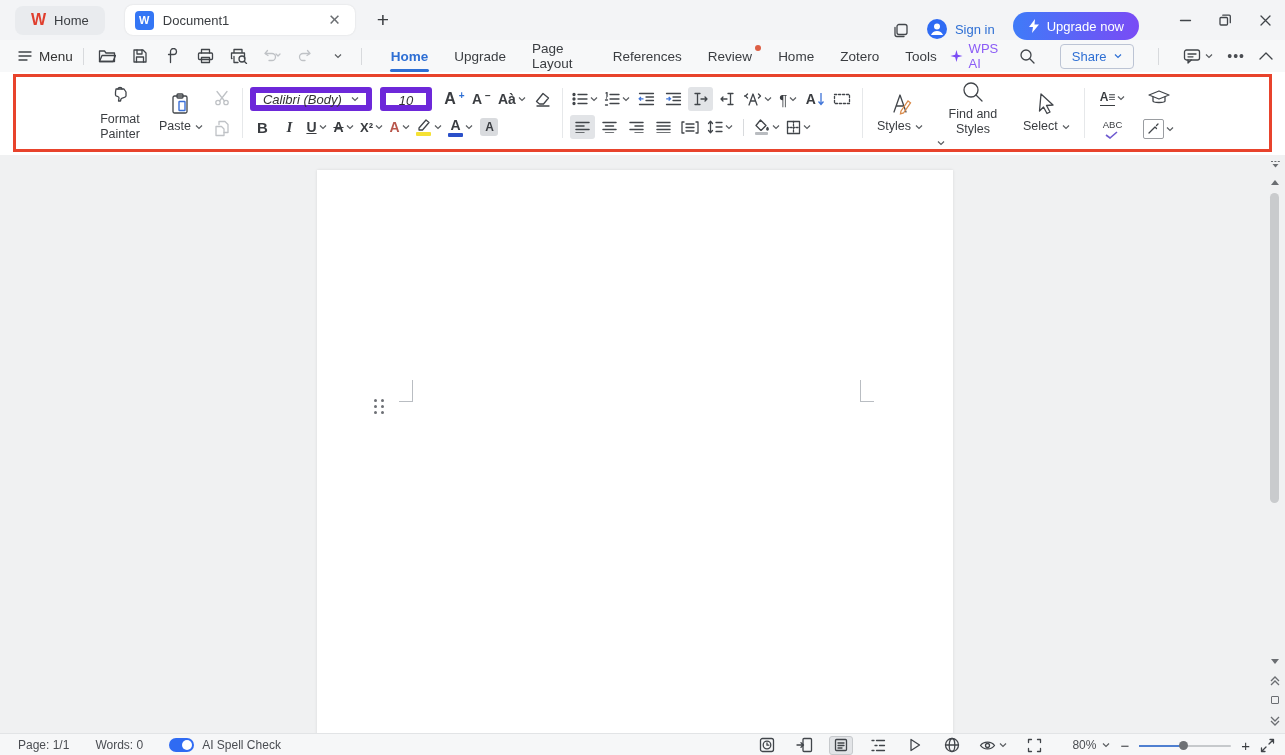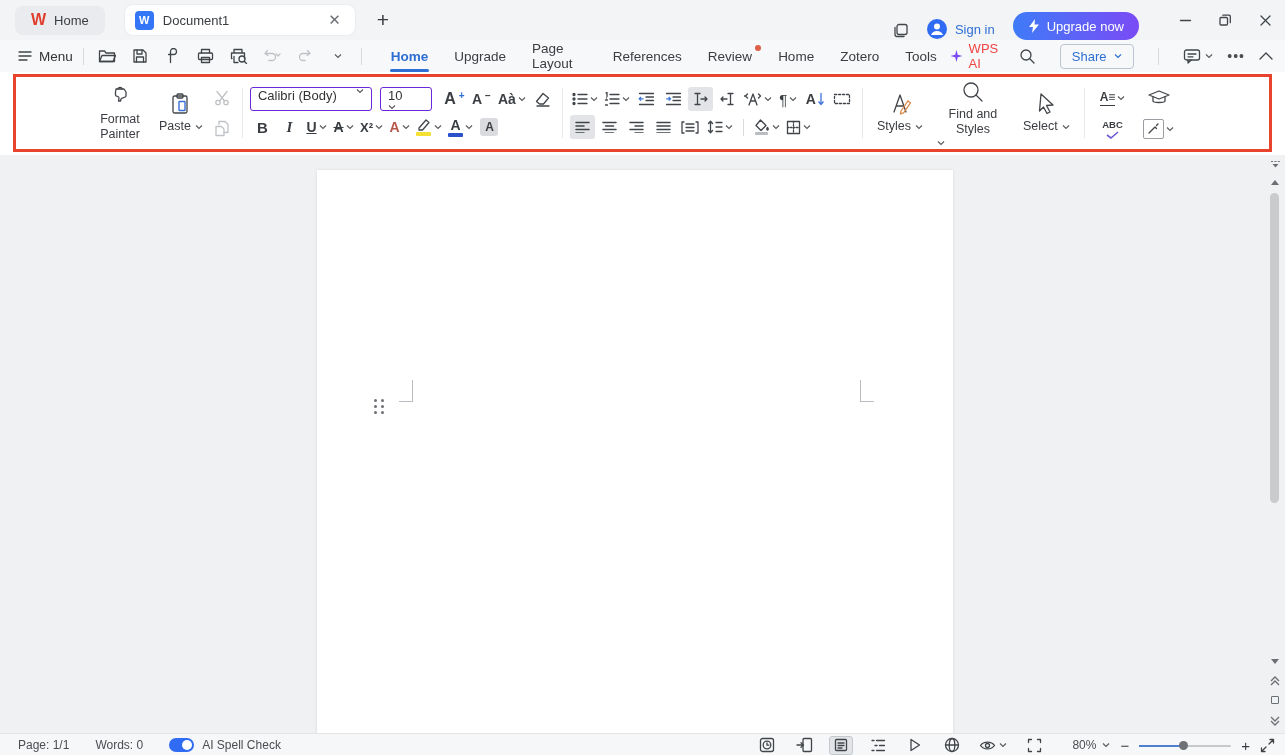--- a/index.html
+++ b/index.html
@@ -30,55 +30,55 @@
   .menu-btn { display:flex; align-items:center; gap:7px; font-size:13.5px; color:#333; }
   .vdiv { width:1px; height:17px; background:#d8dadd; margin:0 10px; }
   .qat { display:flex; align-items:center; gap:7px; }
   .qat .ib { width:26px; height:24px; display:flex; align-items:center; justify-content:center; }
   .navtabs { display:flex; align-items:stretch; height:32px; margin-left:6px; }
   .navtab { padding:0 13px; display:flex; align-items:center; color:#3a3d41; font-size:13.5px; position:relative; }
   .navtab.active { color:#2e6fd4; font-weight:700; }
   .navtab.active::after { content:""; position:absolute; left:12px; right:12px; bottom:0; height:3px; border-radius:2px; background:#2e6fd4; }
   .navtab .dot { position:absolute; top:5px; right:4px; width:6px; height:6px; border-radius:50%; background:#dd5f45; }
   .mb-right { margin-left:auto; display:flex; align-items:center; gap:14px; }
-  .wpsai { display:flex; align-items:center; gap:6px; color:#ef4444; }
+  .wpsai { display:flex; align-items:center; gap:6px; color:#8b5cf6; }
   .share { height:25px; border:1px solid #bcc4d4; border-radius:4px; color:#2e6fd4; display:flex; align-items:center; gap:8px; padding:0 11px; margin-left:10px; }
   .share .chev polyline { stroke:#2e6fd4; }
   .dots { color:#4a4d52; font-size:14px; letter-spacing:1px; }
 
   
   .ribbon-outer { background:#fff; padding:2px 0 3px; }
   .ribbon { margin:0 13px; height:78px; border:3px solid #e8432c; background:#fff; display:flex; align-items:stretch; padding:3px 6px 3px 72px; }
   .rgroup { display:flex; align-items:center; }
   .rdiv { width:1px; background:#e6e8ea; margin:8px 7px; }
   .bigbtn { display:flex; flex-direction:column; align-items:center; justify-content:center; gap:3px; padding:0 7px; font-size:12.5px; color:#3a3d41; text-align:center; line-height:1.15; }
   .bigbtn .lbl { display:flex; align-items:center; gap:4px; }
   .smallcol { display:flex; flex-direction:column; justify-content:center; gap:6px; }
   .stack { display:flex; flex-direction:column; justify-content:center; gap:4px; }
   .row { display:flex; align-items:center; gap:2px; }
   .ibtn { min-width:25px; height:24px; display:flex; align-items:center; justify-content:center; gap:2px; border-radius:3px; padding:0 2px; }
   .ibtn.active { background:#e2e4e7; }
-  .sel { height:24px; border:1px solid #6d28d9; border-radius:3px; background:#fff; display:flex; align-items:flex-start; justify-content:space-between; padding:0 7px; font-size:13px; color:#333; }
+  .sel { height:24px; border:6px solid #6d28d9; border-radius:3px; background:#fff; display:flex; align-items:center; justify-content:space-between; padding:0 7px; font-size:13px; color:#333;font-style:italic; }
   .sel.fname { width:122px; margin-right:6px; }
   .sel.fsize { width:52px; margin-right:8px;flex-direction:column; }
   .g { font-size:14px; font-weight:600; color:#3a3d41; line-height:1; }
   .g.bold { font-weight:800; font-size:15px; }
   .g.ital { font-family:"Liberation Serif", serif; font-style:italic; font-size:15px; font-weight:600; }
   .g.und { text-decoration:underline; }
   .g.strike { text-decoration:line-through; }
   .g.sup { font-size:13px; font-weight:600; }
   .g.eff { color:#b8564b; }
   .g.sm { font-size:12px; }
   .supsign { font-size:10px; font-weight:700; margin:-8px 0 0 1px; }
   .supsign.plus { color:#2e6fd4; }
   .colstack { display:flex; flex-direction:column; align-items:center; gap:1px; }
   .cbar { width:15px; height:4px; border-radius:1px; }
   .shadebox { width:18px; height:18px; background:#d9dbde; border-radius:3px; display:flex; align-items:center; justify-content:center; }
   .texttool { font-size:12px; font-weight:700; border-bottom:1.4px solid #3a3d41; padding-bottom:1px; }
-  .abc { font-size:9.5px; font-weight:700; letter-spacing:0; }
+  .abc { font-size:9.5px; font-weight:400; letter-spacing:0; }
   .wandbox { width:21px; height:20px; border:1px solid #9a9da1; border-radius:2px; display:flex; align-items:center; justify-content:center; background:#fff; }
   .grid2 { display:grid; grid-template-columns:auto auto; gap:7px 14px; align-items:center; justify-items:center; padding:0 6px; }
 
   
   .docarea { position:relative; height:578px; background:#f0f1f2; overflow:hidden; }
   .page { position:absolute; left:317px; top:15px; width:636px; height:610px; background:#fff; box-shadow:0 0 3px rgba(0,0,0,.10); }
   .crop { position:absolute; width:14px; height:22px; }
   .crop.tl { left:399px; top:225px; border-right:1px solid #b9bdc2; border-bottom:1px solid #b9bdc2; }
   .crop.tr { left:860px; top:225px; border-left:1px solid #b9bdc2; border-bottom:1px solid #b9bdc2; }
   .draghandle { position:absolute; left:374px; top:244px; display:grid; grid-template-columns:3px 3px; gap:3px 4px; }

